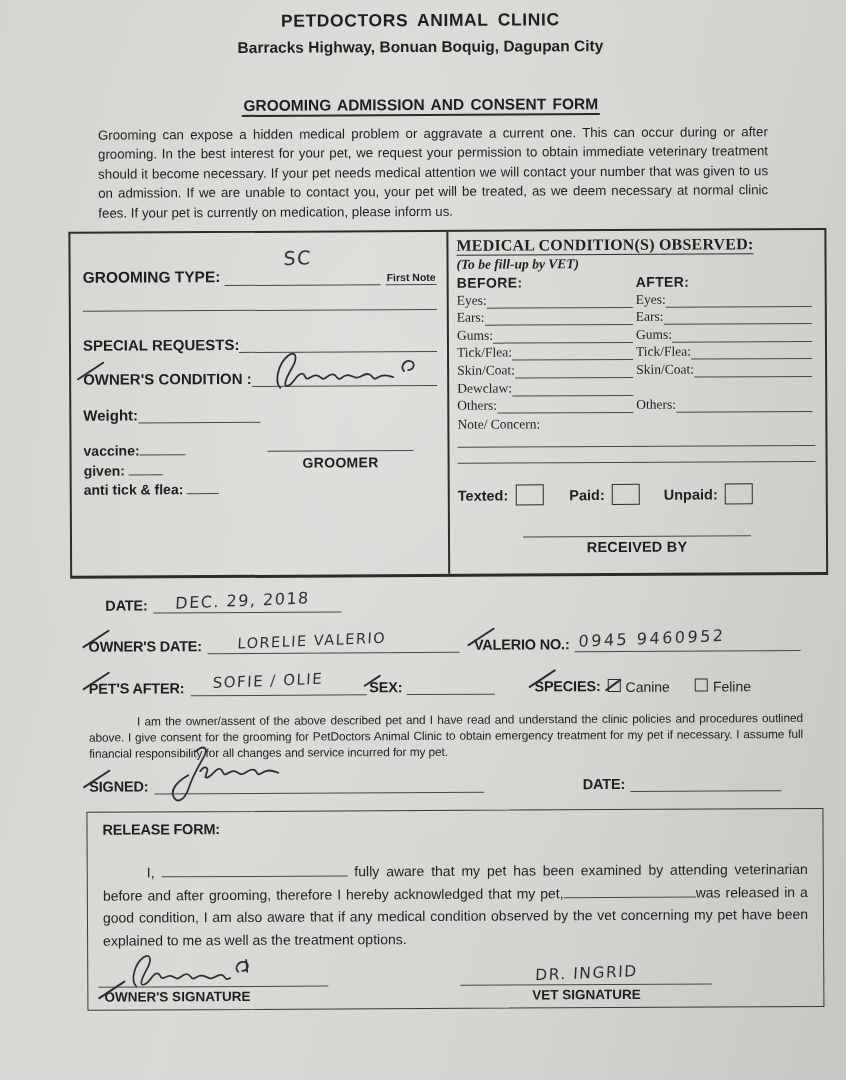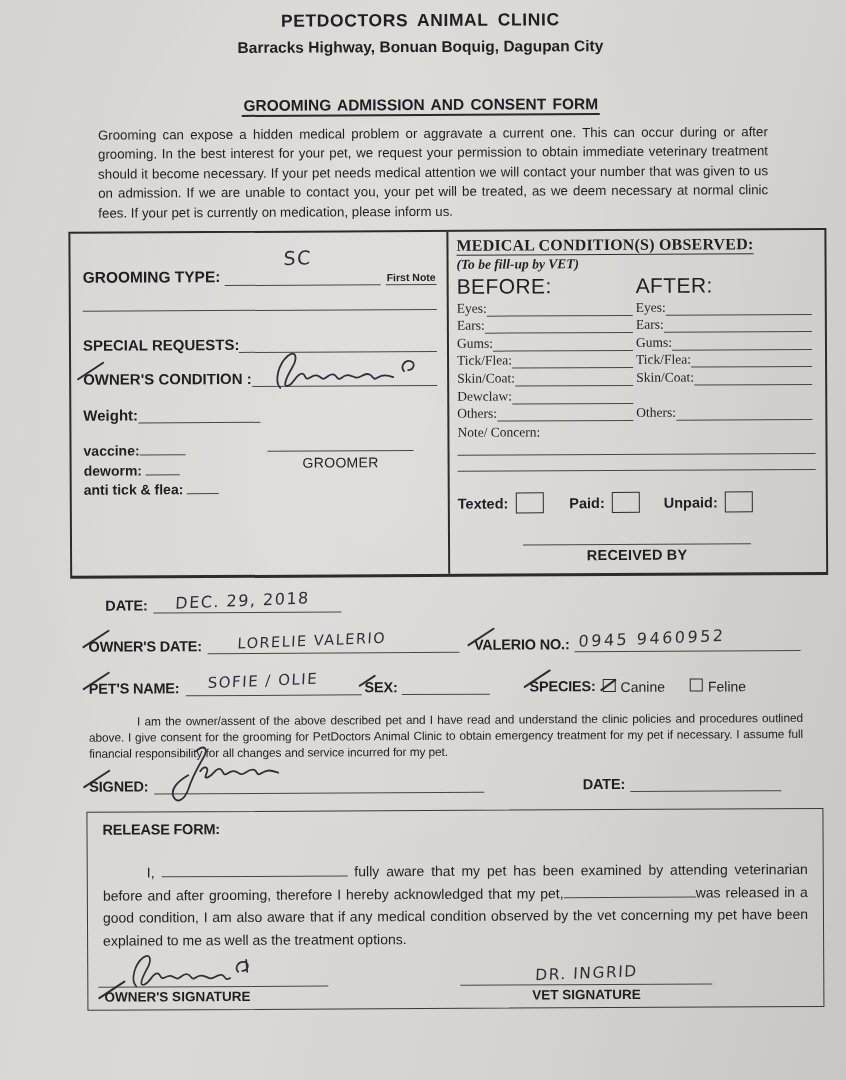--- a/index.html
+++ b/index.html
@@ -51,27 +51,27 @@
   .sr-row .ln{flex:1;height:14px;}
   .os-row{margin-top:17px;}
   .os-row .ln{flex:1;height:16px;position:relative;}
   .os-row svg{position:absolute;left:18px;bottom:-6px;}
   .wt-row{margin-top:19px;}
   .wt-row .ln{width:122px;height:14px;}
   .vx{margin-top:18px;font-size:14px;font-weight:700;line-height:19.5px;}
   .vx .ln{display:inline-block;height:10px;}
   .groomer-block{position:absolute;left:196px;top:206px;width:146px;text-align:center;}
   .groomer-block .ln{height:12px;}
-  .groomer-block .cap{font-size:14px;font-weight:400;margin-top:3px;letter-spacing:.3px;}
+  .groomer-block .cap{font-size:14px;font-weight:700;margin-top:3px;letter-spacing:.3px;}
   
   .med-title{font-family:"Liberation Serif",serif;font-size:16px;font-weight:700;letter-spacing:.2px;}
   .med-title span{border-bottom:1.7px solid #2d2c29;padding-bottom:1px;}
   .med-sub{font-family:"Liberation Serif",serif;font-size:13.5px;font-weight:700;font-style:italic;margin-top:2px;}
   .ba-row{display:flex;margin-top:2px;}
-  .ba-row div{width:50%;font-size:21px;font-weight:400;letter-spacing:.4px;}
+  .ba-row div{width:50%;font-size:14px;font-weight:700;letter-spacing:.4px;}
   .m-row{display:flex;font-family:"Liberation Serif",serif;font-size:13.5px;height:17.6px;align-items:flex-end;}
   .m-half{width:50%;display:flex;align-items:flex-end;}
   .m-half .ln{flex:1;height:12px;margin-right:3px;}
   .note-lbl{font-family:"Liberation Serif",serif;font-size:13.5px;margin-top:3px;}
   .note-ln1{margin-top:14px;height:0;}
   .note-ln2{margin-top:15px;height:0;border-bottom-width:1.2px;}
   .tpu-row{display:flex;align-items:center;margin-top:21px;font-size:14.5px;font-weight:700;}
   .cbx{width:26px;height:19px;border:1.7px solid #2d2c29;margin-left:7px;}
   .gap18{width:26px;} .gap20{width:24px;}
   .received{width:228px;margin:31px auto 0;text-align:center;}
@@ -154,21 +154,21 @@
             <path d="M134 24 C130 20 134 13 140 14 C146 15 144 23 138 23" fill="none" stroke="#2f2f38" stroke-width="1.8" stroke-linecap="round"></path>
           </svg>
         </span>
       </div>
       <div class="f-row wt-row">
         <span class="lbl">Weight:</span>
         <span class="ln"></span>
       </div>
       <div class="vx">
         <div><span>vaccine:</span><span class="ln" style="width:46px"></span></div>
-        <div><span>deworm:</span>&nbsp;<span class="ln" style="width:34px"></span></div>
+        <div><span>given:</span>&nbsp;<span class="ln" style="width:34px"></span></div>
         <div><span>anti tick &amp; flea:</span>&nbsp;<span class="ln" style="width:32px"></span></div>
       </div>
       <div class="groomer-block">
         <div class="ln"></div>
         <div class="cap">GROOMER</div>
       </div>
     </div>
 
     <div class="right-cell">
       <div class="med-title"><span>MEDICAL CONDITION(S) OBSERVED:</span></div>
@@ -276,21 +276,21 @@
     <span class="ln ln1">
         <span class="hw">LORELIE  VALERIO</span>
       </span>
     <span class="lbl slashed contact-lbl">VALERIO NO.:</span>
     <span class="ln ln2">
         <span class="hw">0945 9460952</span>
       </span>
   </div>
 
   <div class="row pet-row">
-    <span class="lbl slashed">PET'S NAME:</span>
+    <span class="lbl slashed">PET'S AFTER:</span>
     <span class="ln ln1">
         <span class="hw">SOFIE / OLIE</span>
       </span>
     <span class="lbl slashed small sex-lbl">SEX:</span>
     <span class="ln ln2"></span>
     <span class="lbl slashed species-lbl">SPECIES:</span>
     <span class="cbx-sm checked"></span>
     <span class="sp-opt">Canine</span>
     <span style="width:18px"></span>
     <span class="cbx-sm"></span>

